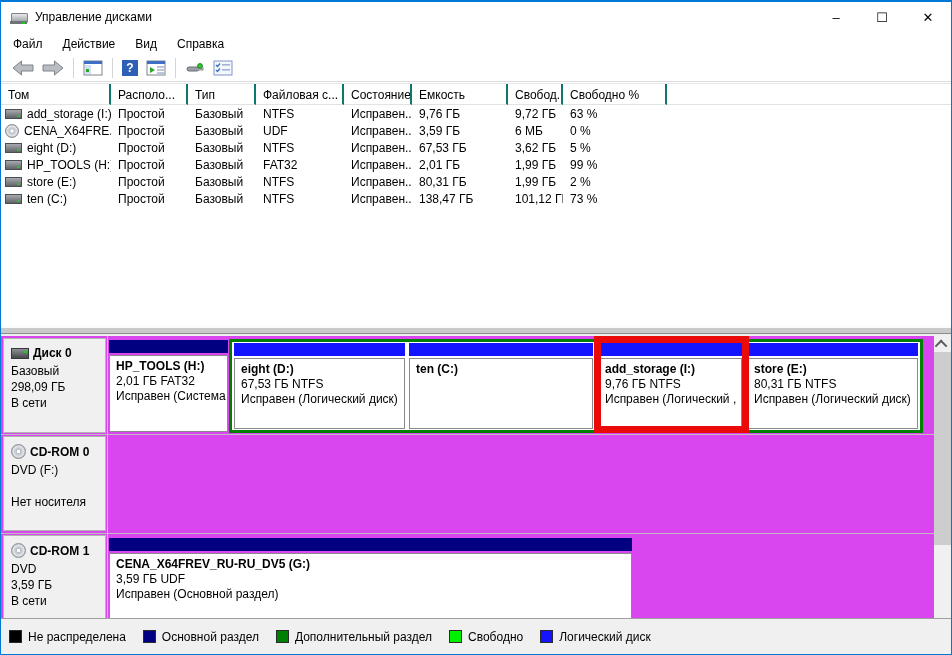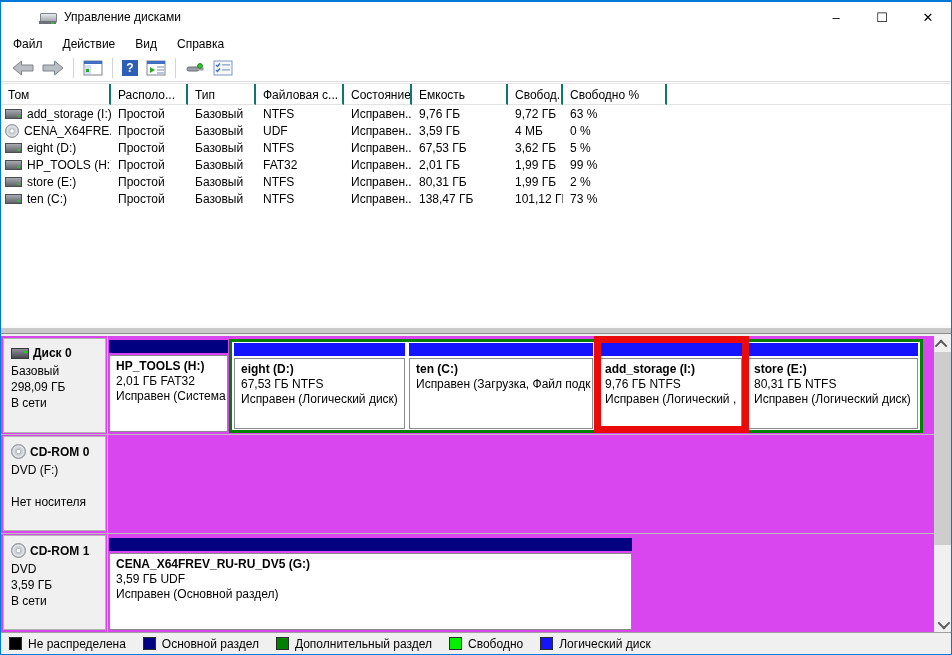--- a/index.html
+++ b/index.html
@@ -1,21 +1,21 @@
 <!DOCTYPE html>
 <html><head>
 <meta charset="utf-8">
 <style>
   html,body{margin:0;padding:0;background:#555;}
   .window{position:relative;width:952px;height:655px;background:#fff;
     border:1px solid #0078d7;border-top:2px solid #0078d7;box-sizing:border-box;
     font-family:"Liberation Sans",sans-serif;font-size:12px;color:#000;overflow:hidden;}
 
   
-  .titlebar{position:absolute;top:0;left:0;right:0;height:30px;display:flex;align-items:center;padding-left:9px;margin-left:29px;}
+  .titlebar{position:absolute;top:0;left:0;right:0;height:30px;display:flex;align-items:center;padding-left:9px;}
   .app-icon{width:17px;height:13px;position:relative;}
   .app-icon .drv{position:absolute;left:1px;top:2px;width:15px;height:8px;background:linear-gradient(#e8e9ea,#9aa0a6);border:1px solid #7e838b;border-radius:1px;}
   .app-icon .base{position:absolute;left:0;top:10px;width:17px;height:3px;background:#6f7379;}
   .app-icon .dot{position:absolute;right:2px;top:11px;width:3px;height:2px;background:#27c427;}
   .title-text{margin-left:8px;}
   .win-controls{position:absolute;right:0;top:0;height:30px;display:flex;}
   .wbtn{width:46px;height:30px;display:flex;align-items:center;justify-content:center;font-size:13px;cursor:default;}
 
   
   .menubar{position:absolute;top:31px;left:0;right:0;height:22px;display:flex;align-items:center;padding-left:2px;}
@@ -75,21 +75,21 @@
 
   
   .vsb{position:absolute;left:933px;top:0;width:17px;height:296px;background:#f0f0f0;}
   .vsb-btn{position:absolute;left:0;width:17px;height:16px;display:flex;align-items:center;justify-content:center;}
   .chev{width:7px;height:7px;border-left:2px solid #5a5a5a;border-top:2px solid #5a5a5a;}
   .chev.up{transform:rotate(45deg) translateY(2px);}
   .chev.down{transform:rotate(225deg) translateY(2px);}
   .vsb-thumb{position:absolute;left:0;top:16px;width:17px;height:193px;background:#cdcdcd;}
 
   
-  .legendbar{position:absolute;left:0;bottom:0;width:950px;height:22px;background:#f0f0f0;
+  .legendbar{position:absolute;left:0;bottom:0;width:950px;height:36px;background:#f0f0f0;
     border-top:1px solid #9f9f9f;display:flex;align-items:center;padding-left:8px;gap:17px;box-sizing:border-box;}
   .leg{display:flex;align-items:center;gap:6px;white-space:nowrap;}
   .leg-sq{width:13px;height:13px;border:1px solid #2a2a2a;box-sizing:border-box;}
 </style>
 </head>
 <body>
 
 <div class="window">
 
   <div class="titlebar">
@@ -195,21 +195,21 @@
     <div class="lv-row">
       <div class="lv-c c1 volcell">
           <span class="ico-cd"></span>
           <span>CENA_X64FRE...</span>
         </div>
       <div class="lv-c c2">Простой</div>
       <div class="lv-c c3">Базовый</div>
       <div class="lv-c c4">UDF</div>
       <div class="lv-c c5">Исправен...</div>
       <div class="lv-c c6">3,59 ГБ</div>
-      <div class="lv-c c7">4 МБ</div>
+      <div class="lv-c c7">6 МБ</div>
       <div class="lv-c c8">0 %</div>
     </div>
     <div class="lv-row">
       <div class="lv-c c1 volcell">
           <span class="ico-vol"></span>
           <span>eight (D:)</span>
         </div>
       <div class="lv-c c2">Простой</div>
       <div class="lv-c c3">Базовый</div>
       <div class="lv-c c4">NTFS</div>
@@ -291,21 +291,20 @@
         <div class="pbox">
           <div class="pname">eight  (D:)</div>
           <div class="pline">67,53 ГБ NTFS</div>
           <div class="pline">Исправен (Логический диск)</div>
         </div>
       </div>
       <div class="pcell" style="left:177px;top:1px;width:184px;height:86px;">
         <div class="pbar" style="background-color: rgb(20, 20, 255);"></div>
         <div class="pbox">
           <div class="pname">ten  (C:)</div>
-          <div class="pline">Исправен (Загрузка, Файл подк</div>
         </div>
       </div>
       <div class="pcell" style="left:366px;top:1px;width:144px;height:86px;">
         <div class="pbar" style="background-color: rgb(20, 20, 255);"></div>
         <div class="pbox">
           <div class="pname">add_storage  (I:)</div>
           <div class="pline">9,76 ГБ NTFS</div>
           <div class="pline">Исправен (Логический ,</div>
         </div>
       </div>

